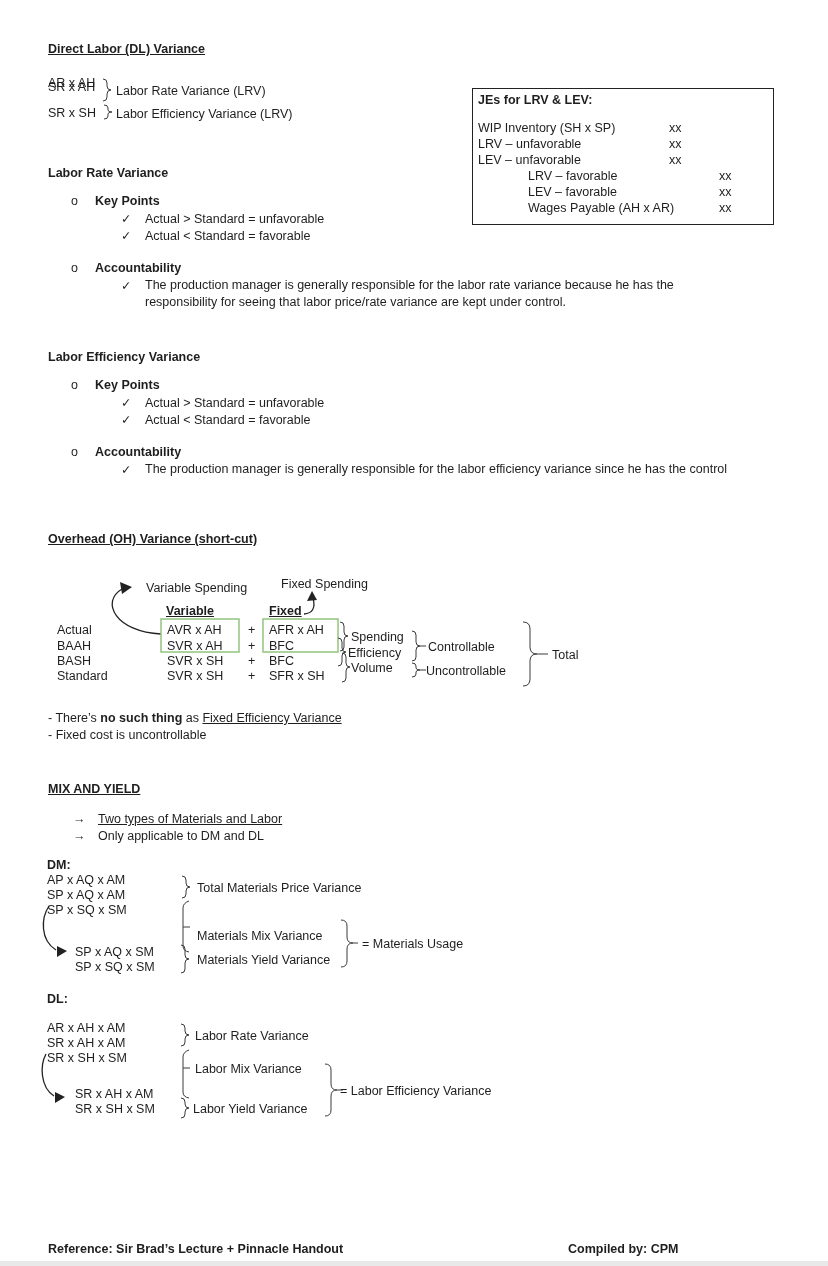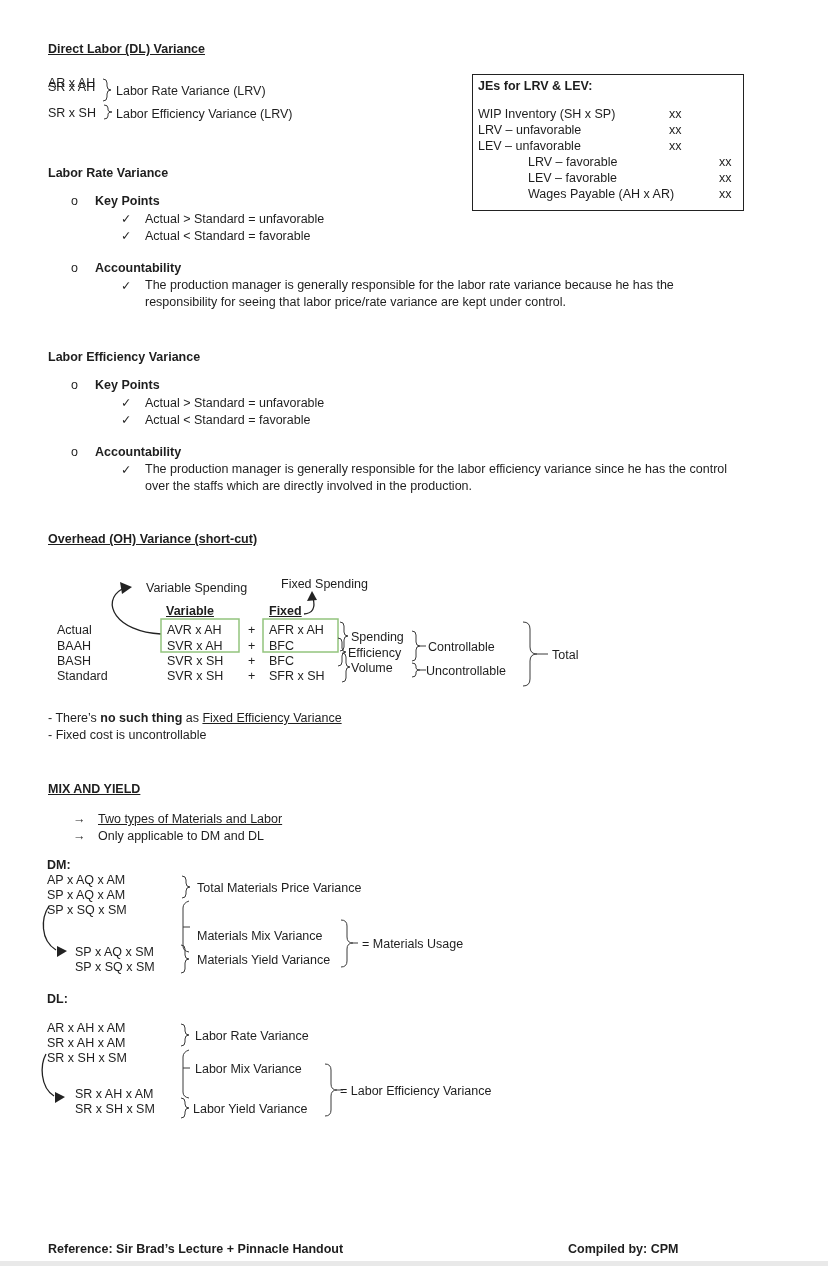--- a/index.html
+++ b/index.html
@@ -6,21 +6,21 @@
   .page{position:relative;width:828px;height:1266px;background:#ffffff;overflow:hidden;
         font-family:"Liberation Sans","DejaVu Sans",sans-serif;font-size:12.5px;color:#1e1e1e;}
   .t{position:absolute;white-space:nowrap;line-height:1.15;}
   .b{font-weight:bold;}
   .u{text-decoration:underline;}
   .overlay{position:absolute;}
   .overlay path{fill:none;stroke:#3a3a3a;stroke-width:1;}
   .overlay path.arrow{stroke:#222;stroke-width:1.3;}
   .overlay polygon{fill:#222;stroke:none;}
   .overlay rect.hl{fill:none;stroke-width:1.5;}
-  .jebox{position:absolute;left:472px;top:74px;width:272px;height:137px;border:1.5px solid #222;box-sizing:border-box;}
+  .jebox{position:absolute;left:472px;top:88px;width:302px;height:137px;border:1.5px solid #222;box-sizing:border-box;}
   .jerow{position:absolute;left:0;width:100%;height:14px;}
   .jerow .lbl{position:absolute;left:5px;}
   .jerow .lbl.ind{left:55px;}
   .jerow .dr{position:absolute;left:196px;}
   .jerow .cr{position:absolute;left:246px;}
   .botstrip{position:absolute;left:0;top:1261px;width:828px;height:5px;background:#e9e9e9;}
 </style>
 </head>
 <body>
 
@@ -88,21 +88,20 @@
   <span class="t" style="left:71px;top:378px;">o</span>
   <span class="t b" style="left:95px;top:378px;">Key Points</span>
   <span class="t" style="left:121px;top:396px;">✓</span>
   <span class="t" style="left:145px;top:396px;">Actual &gt; Standard = unfavorable</span>
   <span class="t" style="left:121px;top:413px;">✓</span>
   <span class="t" style="left:145px;top:413px;">Actual &lt; Standard = favorable</span>
   <span class="t" style="left:71px;top:445px;">o</span>
   <span class="t b" style="left:95px;top:445px;">Accountability</span>
   <span class="t" style="left:121px;top:463px;">✓</span>
   <span class="t" style="left:145px;top:462px;">The production manager is generally responsible for the labor efficiency variance since he has the control</span>
-  <span class="t" style="left:145px;top:479px;">over the staffs which are directly involved in the production.</span>
 
   <span class="t b u" style="left:48px;top:532px;">Overhead (OH) Variance (short-cut)</span>
 
   <span class="t" style="left:146px;top:581px;">Variable Spending</span>
   <span class="t" style="left:281px;top:577px;">Fixed Spending</span>
   <span class="t b u" style="left:166px;top:604px;">Variable</span>
   <span class="t b u" style="left:269px;top:604px;">Fixed</span>
 
   <span class="t" style="left:57px;top:623px;">Actual</span>
   <span class="t" style="left:57px;top:639px;">BAAH</span>

